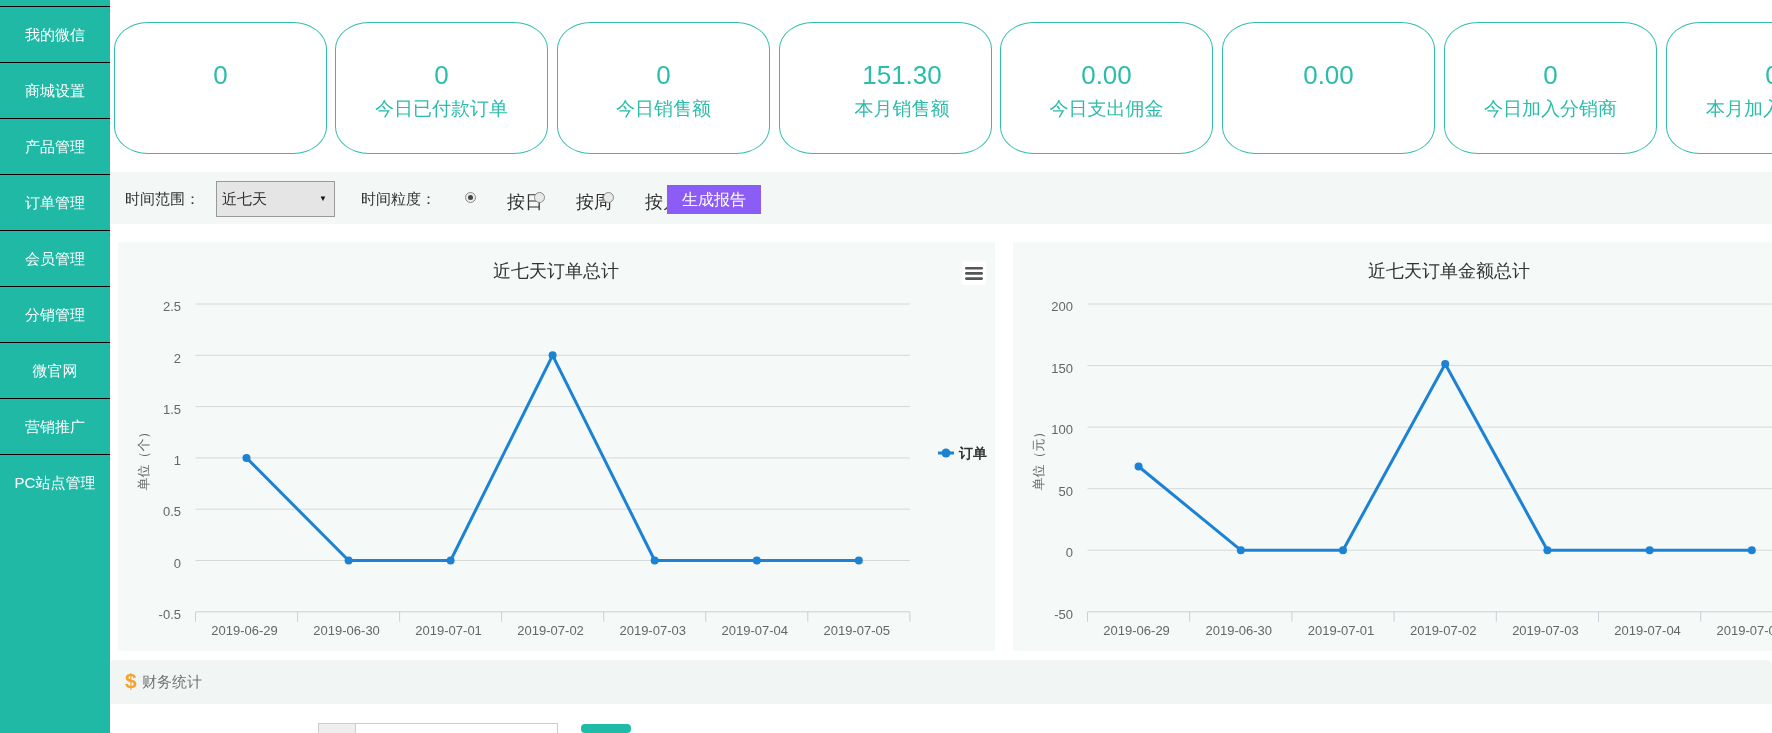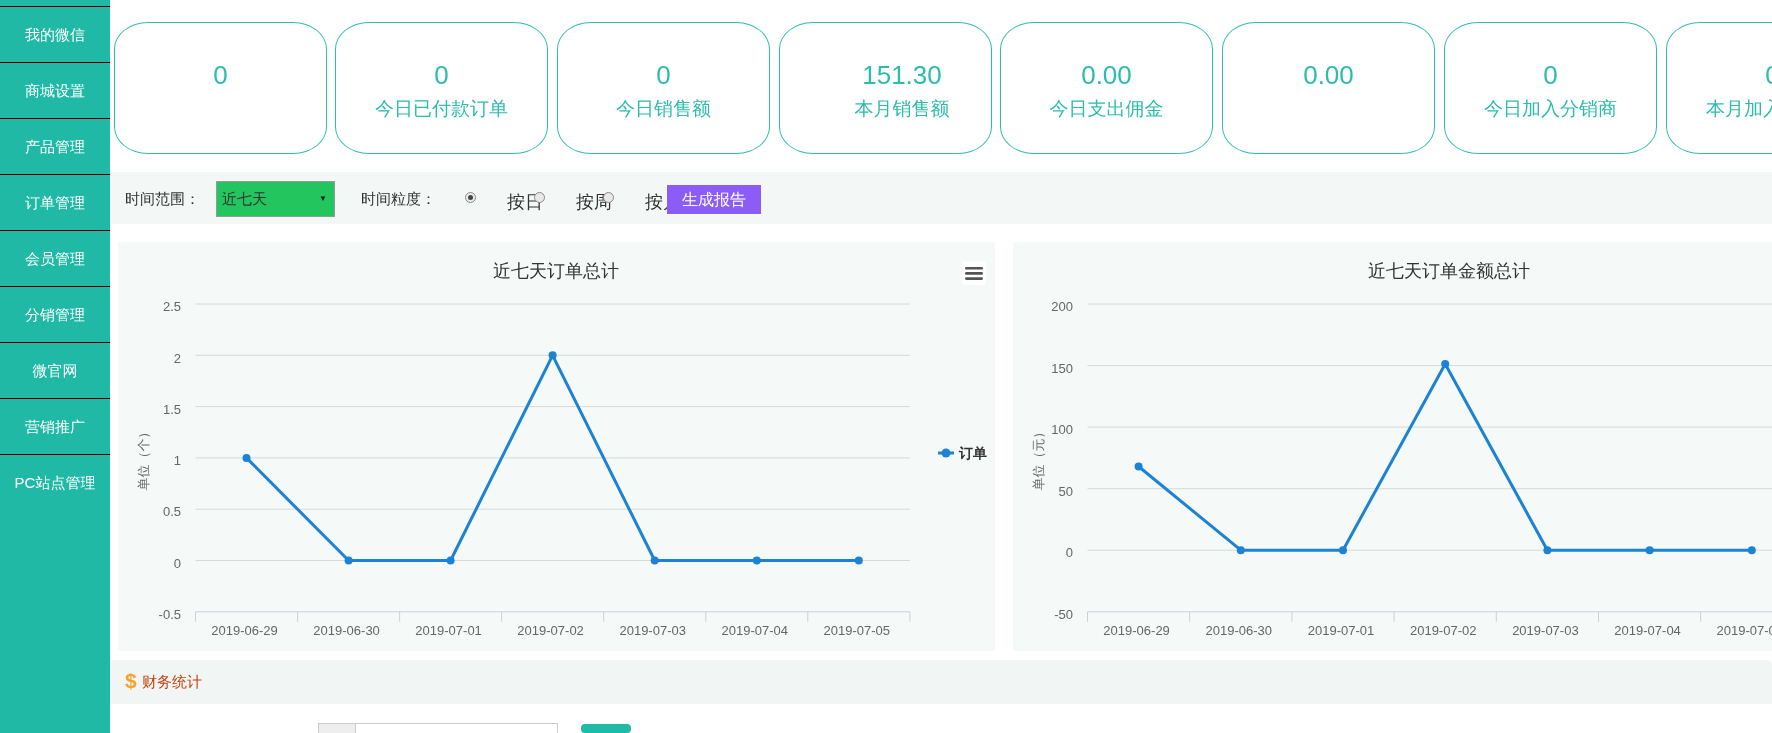--- a/index.html
+++ b/index.html
@@ -11,37 +11,37 @@
 .mitem{position:absolute;left:0;width:110px;height:56px;line-height:56px;text-align:center;
   color:#fff;font-size:15px;border-top:1px solid #000000;}
 
 .card{position:absolute;top:22px;width:213px;height:132px;background:#fff;box-sizing:border-box;
   border:1px solid #31bdab;border-radius:34px/27px;text-align:center;color:#2cbcaa;}
 .card .num{margin-top:38px;font-size:26px;line-height:28px;}
 .card .lbl{margin-top:7px;font-size:19px;}
 
 #fband{left:110px;top:172px;width:1662px;height:52px;background:#f3f7f6;}
 .flabel{position:absolute;font-size:15px;color:#333;top:190px;}
-#fsel{left:216px;top:181px;width:119px;height:36px;background:#22c55e;border:1px solid #999;
+#fsel{left:216px;top:181px;width:119px;height:36px;background:#e5e5e5;border:1px solid #999;
   font-size:15px;color:#333;line-height:34px;padding-left:5px;box-sizing:border-box;}
 #fsel .arr{position:absolute;right:7px;top:0;font-size:8px;color:#111;line-height:34px;}
 .radio{position:absolute;top:192px;width:11px;height:11px;border-radius:50%;
   background:#e8e8e8;border:1px solid #8a8a8a;box-sizing:border-box;}
 .radio.on{background:#ececec;}
 .radio.on::after{content:"";position:absolute;left:2px;top:2px;width:5px;height:5px;
   border-radius:50%;background:#444;}
 .rlbl{position:absolute;top:190px;font-size:18px;color:#333;margin-left:24px;}
 #genbtn{left:667px;top:185px;width:94px;height:29px;background:#8b5cf6;color:#fff;
   font-size:16px;text-align:center;line-height:29px;}
 
 .panel{position:absolute;top:242px;height:409px;background:#f5f9f8;}
 
 #finband{left:110px;top:660px;width:1662px;height:44px;background:#f1f6f4;border-radius:5px 5px 0 0;}
 #finband .dollar{position:absolute;left:15px;top:9px;color:#f5a22b;font-size:21px;font-weight:bold;}
-#finband .txt{position:absolute;left:32px;top:13px;font-size:15px;color:#c2410c;}
+#finband .txt{position:absolute;left:32px;top:13px;font-size:15px;color:#737373;}
 
 #addon{left:318px;top:723px;width:38px;height:10px;background:#eee;border:1px solid #ccc;}
 #binput{left:355px;top:723px;width:201px;height:10px;background:#fff;border:1px solid #ccc;}
 #bbtn{left:581px;top:724px;width:50px;height:9px;background:#1fbba6;border-radius:4px;}
 </style>
 </head>
 <body>
 <div id="sidebar" class="abs"></div>
 <div class="mitem" style="top:6px;">我的微信</div>
 <div class="mitem" style="top:62px;">商城设置</div>

